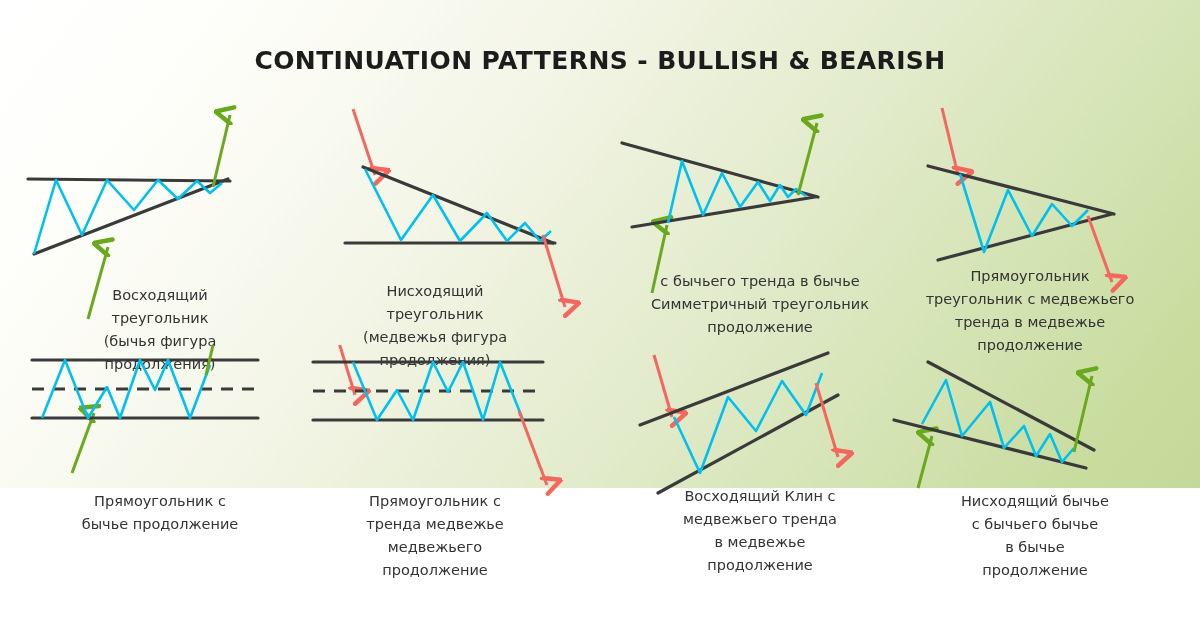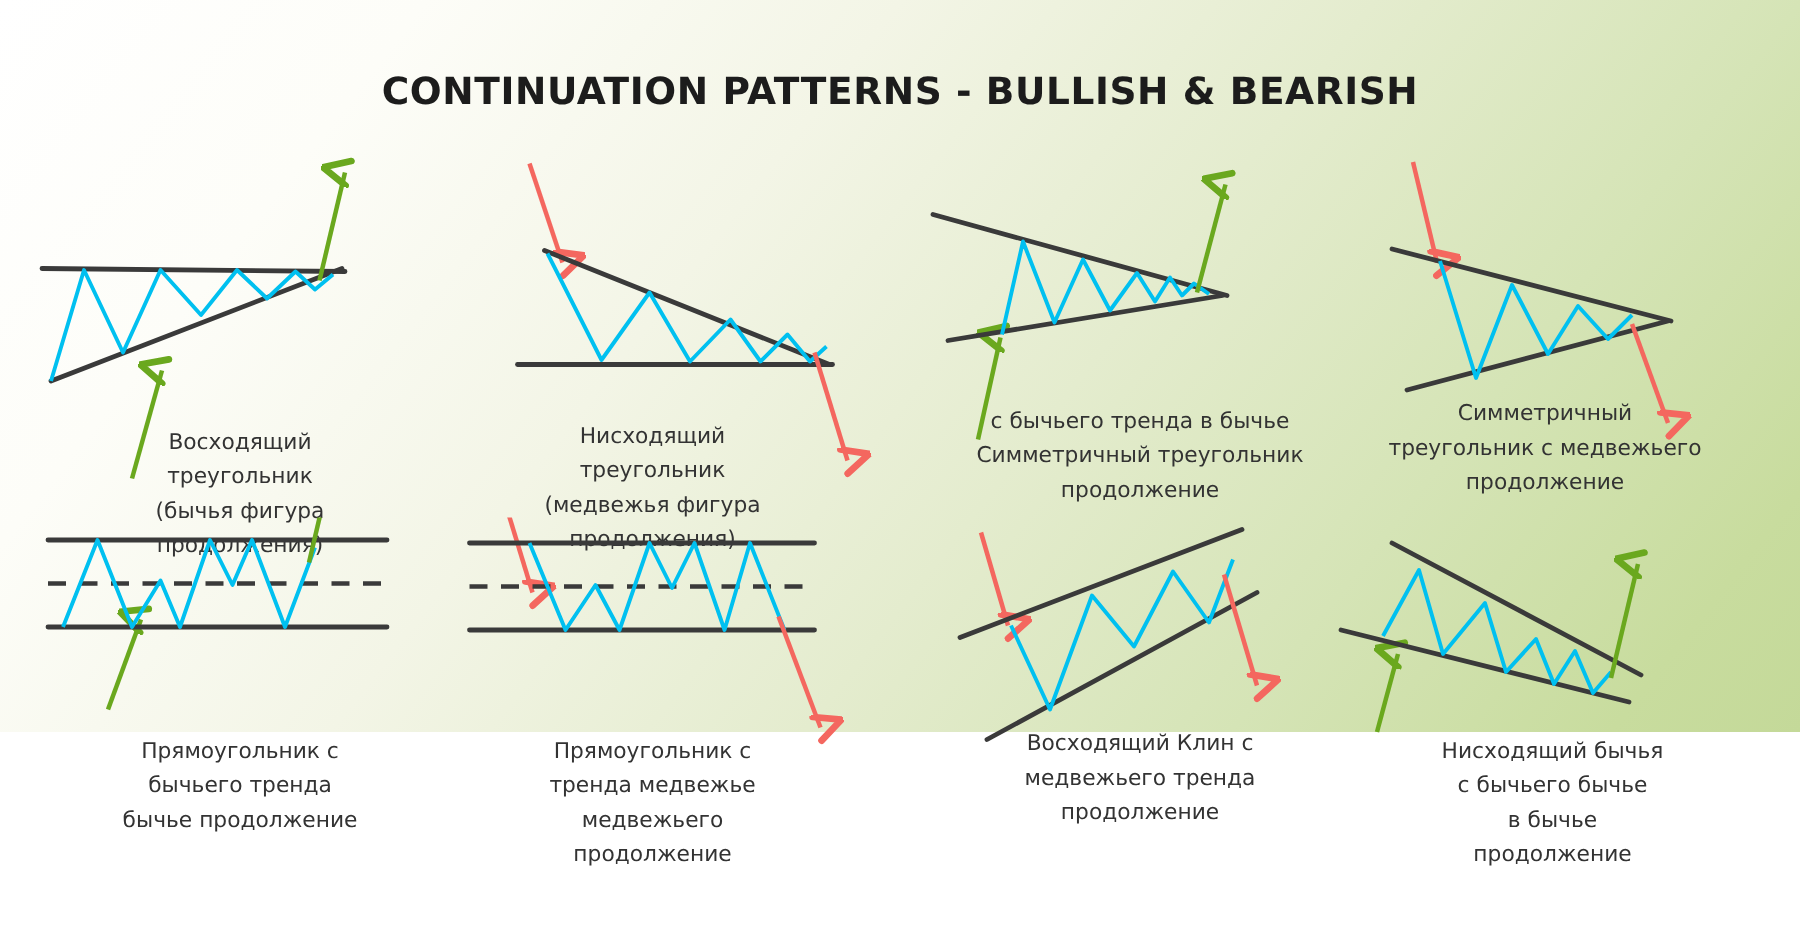--- a/index.html
+++ b/index.html
@@ -182,22 +182,23 @@
 
       <line x1="48" y1="86" x2="234" y2="134" stroke="#3a3a3a" stroke-width="3.2" stroke-linecap="round"></line>
 
       <line x1="58" y1="180" x2="232" y2="134" stroke="#3a3a3a" stroke-width="3.2" stroke-linecap="round"></line>
 
       <polyline points="80,94 104,172 128,110 152,156 172,124 192,146 208,130" fill="none" stroke="#00c0f0" stroke-width="2.6" stroke-linejoin="round"></polyline>
 
       <line x1="208" y1="136" x2="232" y2="202" stroke="#f4675f" stroke-width="3" marker-end="url(#ra3)"></line>
     </svg>
     <div class="caption" id="cap-3">
-      <span>Симметричный</span>
+      <span>Прямоугольник</span>
       <span>треугольник с медвежьего</span>
+      <span>тренда в медвежье</span>
       <span>продолжение</span>
     </div>
   </div>
 
   <div class="cell" id="cell-4">
     <svg class="figure" viewBox="0 0 300 250">
       <defs>
         <marker id="ga4" markerWidth="7" markerHeight="7" refX="3.2" refY="5.4" orient="auto">
           <path d="M0.4,6.2 L3.2,0.4 L6.0,6.2" fill="none" stroke="#6aa81e" stroke-width="1.5" stroke-linecap="round" stroke-linejoin="round"></path>
         </marker>
@@ -210,21 +211,20 @@
       <line x1="22" y1="44" x2="248" y2="44" stroke="#3a3a3a" stroke-width="3" stroke-dasharray="12 9" stroke-linecap="butt"></line>
 
       <line x1="22" y1="73" x2="248" y2="73" stroke="#3a3a3a" stroke-width="3.2" stroke-linecap="round"></line>
 
       <polyline points="32,73 55,15 78,73 97,42 110,73 130,15 145,45 158,15 180,73 200,20" fill="none" stroke="#00c0f0" stroke-width="2.6" stroke-linejoin="round"></polyline>
 
       <line x1="196" y1="30" x2="212" y2="-38" stroke="#6aa81e" stroke-width="3" marker-end="url(#ga4)"></line>
     </svg>
     <div class="caption" id="cap-4">
       <span>Прямоугольник с</span>
-      <span>бычьего тренда</span>
       <span>бычье продолжение</span>
     </div>
   </div>
 
   <div class="cell" id="cell-5">
     <svg class="figure" viewBox="0 0 300 250">
       <defs>
         <marker id="ra5" markerWidth="7" markerHeight="7" refX="3.2" refY="5.4" orient="auto">
           <path d="M0.4,6.2 L3.2,0.4 L6.0,6.2" fill="none" stroke="#f4675f" stroke-width="1.5" stroke-linecap="round" stroke-linejoin="round"></path>
         </marker>
@@ -264,20 +264,21 @@
 
       <line x1="48" y1="158" x2="228" y2="60" stroke="#3a3a3a" stroke-width="3.2" stroke-linecap="round"></line>
 
       <polyline points="64,82 90,138 118,62 146,96 172,46 196,80 212,38" fill="none" stroke="#00c0f0" stroke-width="2.6" stroke-linejoin="round"></polyline>
 
       <line x1="206" y1="48" x2="228" y2="122" stroke="#f4675f" stroke-width="3" marker-end="url(#ra6)"></line>
     </svg>
     <div class="caption" id="cap-6">
       <span>Восходящий Клин с</span>
       <span>медвежьего тренда</span>
+      <span>в медвежье</span>
       <span>продолжение</span>
     </div>
   </div>
 
   <div class="cell" id="cell-7">
     <svg class="figure" viewBox="0 0 300 250">
       <defs>
         <marker id="ga7" markerWidth="7" markerHeight="7" refX="3.2" refY="5.4" orient="auto">
           <path d="M0.4,6.2 L3.2,0.4 L6.0,6.2" fill="none" stroke="#6aa81e" stroke-width="1.5" stroke-linecap="round" stroke-linejoin="round"></path>
         </marker>
@@ -287,20 +288,20 @@
 
       <line x1="48" y1="22" x2="214" y2="110" stroke="#3a3a3a" stroke-width="3.2" stroke-linecap="round"></line>
 
       <line x1="14" y1="80" x2="206" y2="128" stroke="#3a3a3a" stroke-width="3.2" stroke-linecap="round"></line>
 
       <polyline points="42,84 66,40 82,96 110,62 124,108 144,86 156,116 170,94 182,122 194,108" fill="none" stroke="#00c0f0" stroke-width="2.6" stroke-linejoin="round"></polyline>
 
       <line x1="194" y1="112" x2="212" y2="36" stroke="#6aa81e" stroke-width="3" marker-end="url(#ga7)"></line>
     </svg>
     <div class="caption" id="cap-7">
-      <span>Нисходящий бычья</span>
+      <span>Нисходящий бычье</span>
       <span>с бычьего бычье</span>
       <span>в бычье</span>
       <span>продолжение</span>
     </div>
   </div>
 
 </div>
 
 </body></html>

